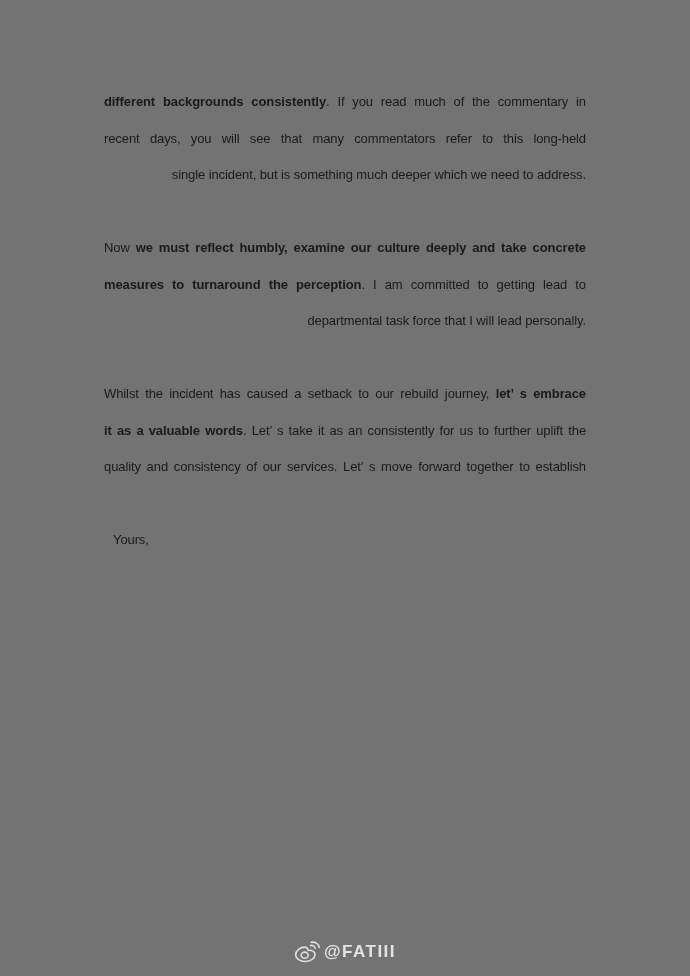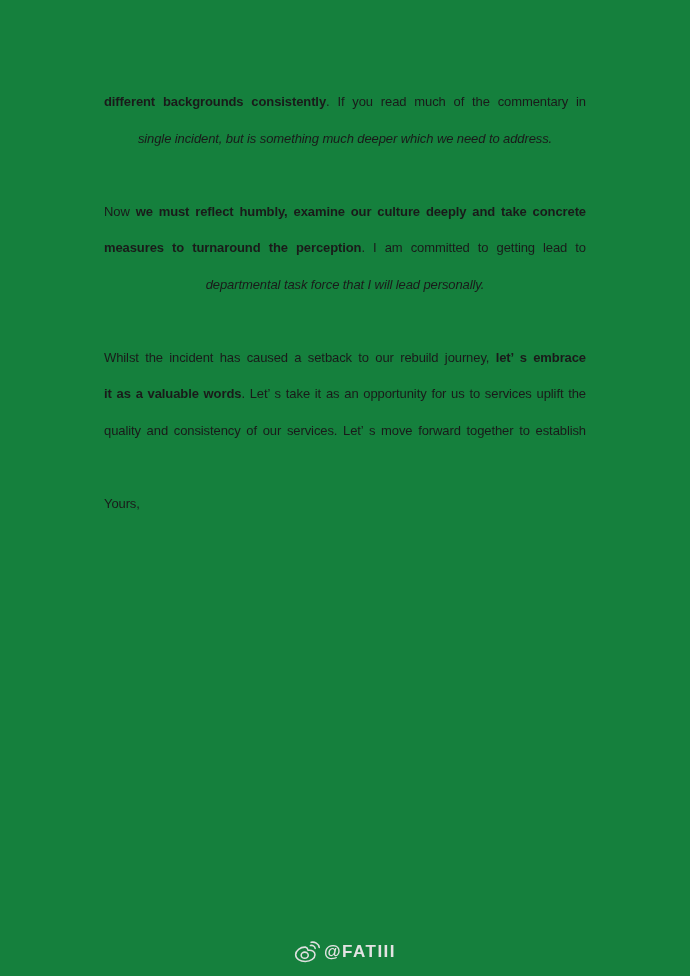--- a/index.html
+++ b/index.html
@@ -10,21 +10,21 @@
   body {
     width: 690px;
     height: 976px;
     position: relative;
     overflow: hidden;
     font-family: "Liberation Sans", sans-serif;
   }
   .page {
     position: absolute;
     inset: 0;
-    background: #15803d;
+    background: #737373;
   }
   .letter-body {
     position: absolute;
     top: 84px;
     left: 104px;
     width: 482px;
     color: #1a1a1a;
     font-size: 13px;
     letter-spacing: -0.1px;
   }
@@ -36,29 +36,30 @@
     overflow: hidden;
     text-align: justify;
   }
   
   .line::after {
     content: "";
     display: inline-block;
     width: 100%;
     height: 0;
   }
-  .line.last { text-align: center; font-style: italic; }
+  .line.last { text-align: right; }
   .line.last::after { content: none; }
   .b { font-weight: 700; }
   .signature {
     margin-top: 36.5px;
   }
   .sig-line {
     height: 36.5px;
     line-height: 36.5px;
+    margin-left: 9px;
   }
   .watermark {
     position: absolute;
     top: 941px;
     left: 0;
     width: 100%;
     display: flex;
     justify-content: center;
     align-items: center;
     gap: 3px;
@@ -74,30 +75,31 @@
 </style>
 </head>
 <body>
 
 <div class="page">
 
   <div class="letter-body" id="letter-body">
 
   <div class="paragraph">
         <div class="line"><span class="b">different backgrounds consistently</span><span>. If you read much of the commentary in</span></div>
+        <div class="line"><span>recent days, you will see that many commentators refer to this long-held</span></div>
         <div class="line last"><span>single incident, but is something much deeper which we need to address.</span></div>
       </div>
       <div class="paragraph">
         <div class="line"><span>Now </span><span class="b">we must reflect humbly, examine our culture deeply and take concrete</span></div>
         <div class="line"><span class="b">measures to turnaround the perception</span><span>. I am committed to getting lead to</span></div>
         <div class="line last"><span>departmental task force that I will lead personally.</span></div>
       </div>
       <div class="paragraph">
         <div class="line"><span>Whilst the incident has caused a setback to our rebuild journey, </span><span class="b">let’ s embrace</span></div>
-        <div class="line"><span class="b">it as a valuable words</span><span>. Let’ s take it as an opportunity for us to services uplift the</span></div>
+        <div class="line"><span class="b">it as a valuable words</span><span>. Let’ s take it as an consistently for us to further uplift the</span></div>
         <div class="line"><span>quality and consistency of our services. Let’ s move forward together to establish</span></div>
       </div>
       <div class="signature">
         <div class="sig-line">Yours,</div>
       </div>
     </div>
 
   <div class="watermark">
     <span class="wm-icon">
       <svg width="27" height="22" viewBox="0 0 26 21" aria-hidden="true">

